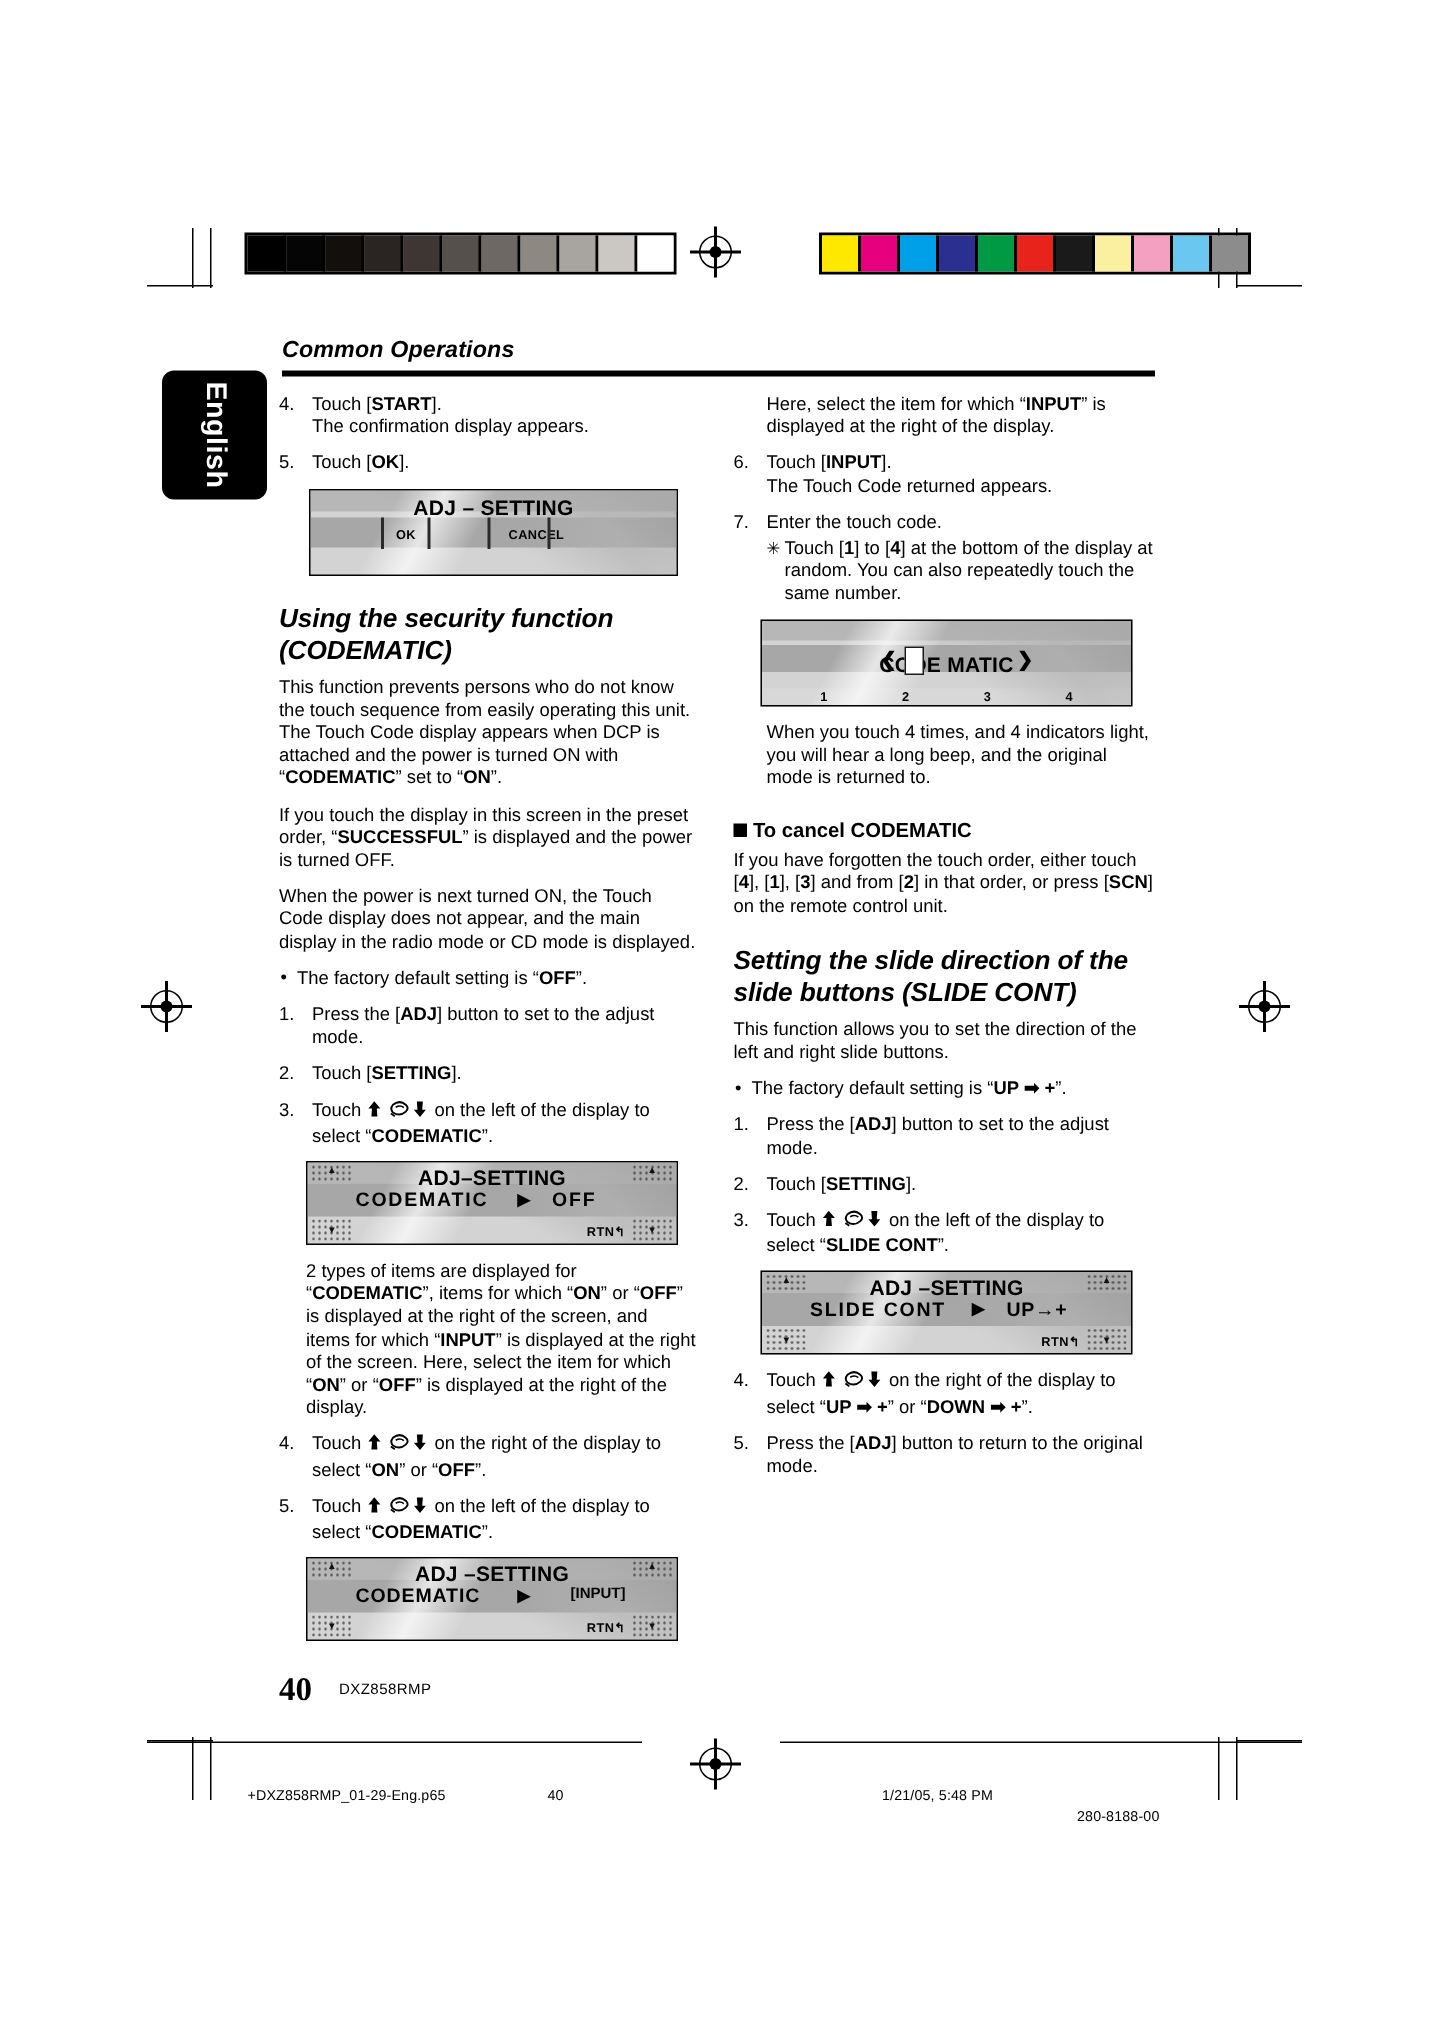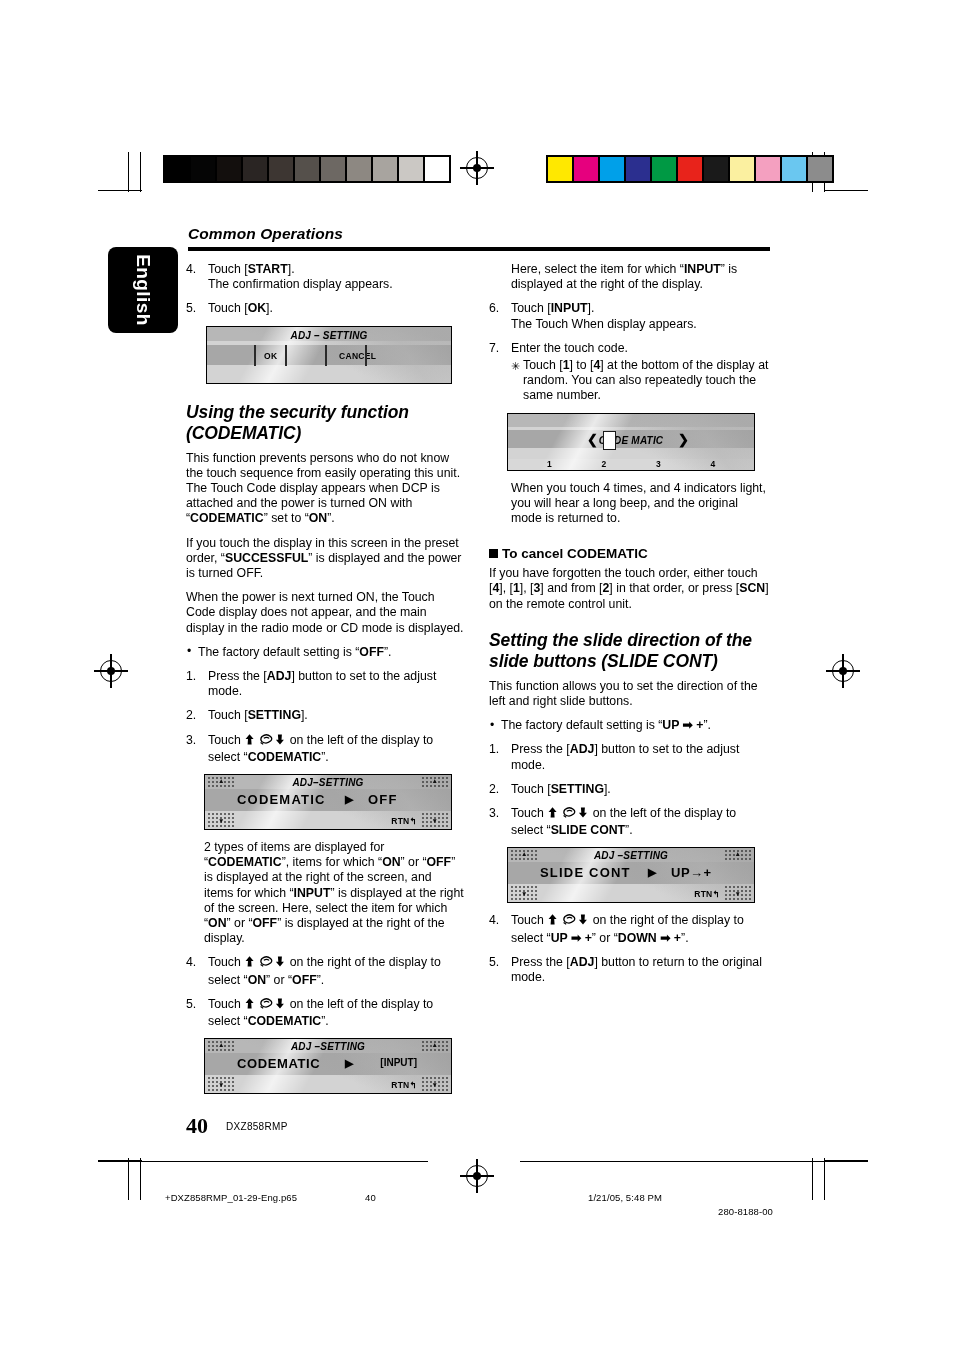--- a/index.html
+++ b/index.html
@@ -218,24 +218,23 @@
   }
   .lcd .rowband {
     position: absolute;
     left: 0; right: 0;
     background: rgba(152,152,152,0.75);
   }
   .lcd .title {
     position: absolute;
     left: 0; right: 0;
     text-align: center;
-    font-size: 10px;
+    font-size: 14px;
     font-weight: bold;
     letter-spacing: 0.2px;
-    font-style: italic;
   }
   .lcd .mainline {
     position: absolute;
     font-weight: bold;
   }
   .lcd .rtn {
     position: absolute;
     font-size: 8.5px;
     font-weight: bold;
     letter-spacing: 0.3px;
@@ -513,21 +512,21 @@
 
   </div>
 
   <div class="col col-right">
 
     <p class="body-text" style="margin-left:22px; width:258px;"><span>Here, select the item for which “</span><b>INPUT</b><span>” is displayed at the right of the display.</span></p>
 
     <div class="step">
       <span class="num">6.</span>
       <span>Touch [</span><b>INPUT</b><span>].</span><br>
-      <span>The Touch When display appears.</span>
+      <span>The Touch Code returned appears.</span>
     </div>
 
     <div class="step tight" style="margin-bottom:2px;">
       <span class="num">7.</span>
       <span>Enter the touch code.</span>
     </div>
 
     <div class="sub">
       <span class="ast">✳</span>
       <span>Touch [</span><b>1</b><span>] to [</span><b>4</b><span>] at the bottom of the display at random. You can also repeatedly touch the same number.</span>

